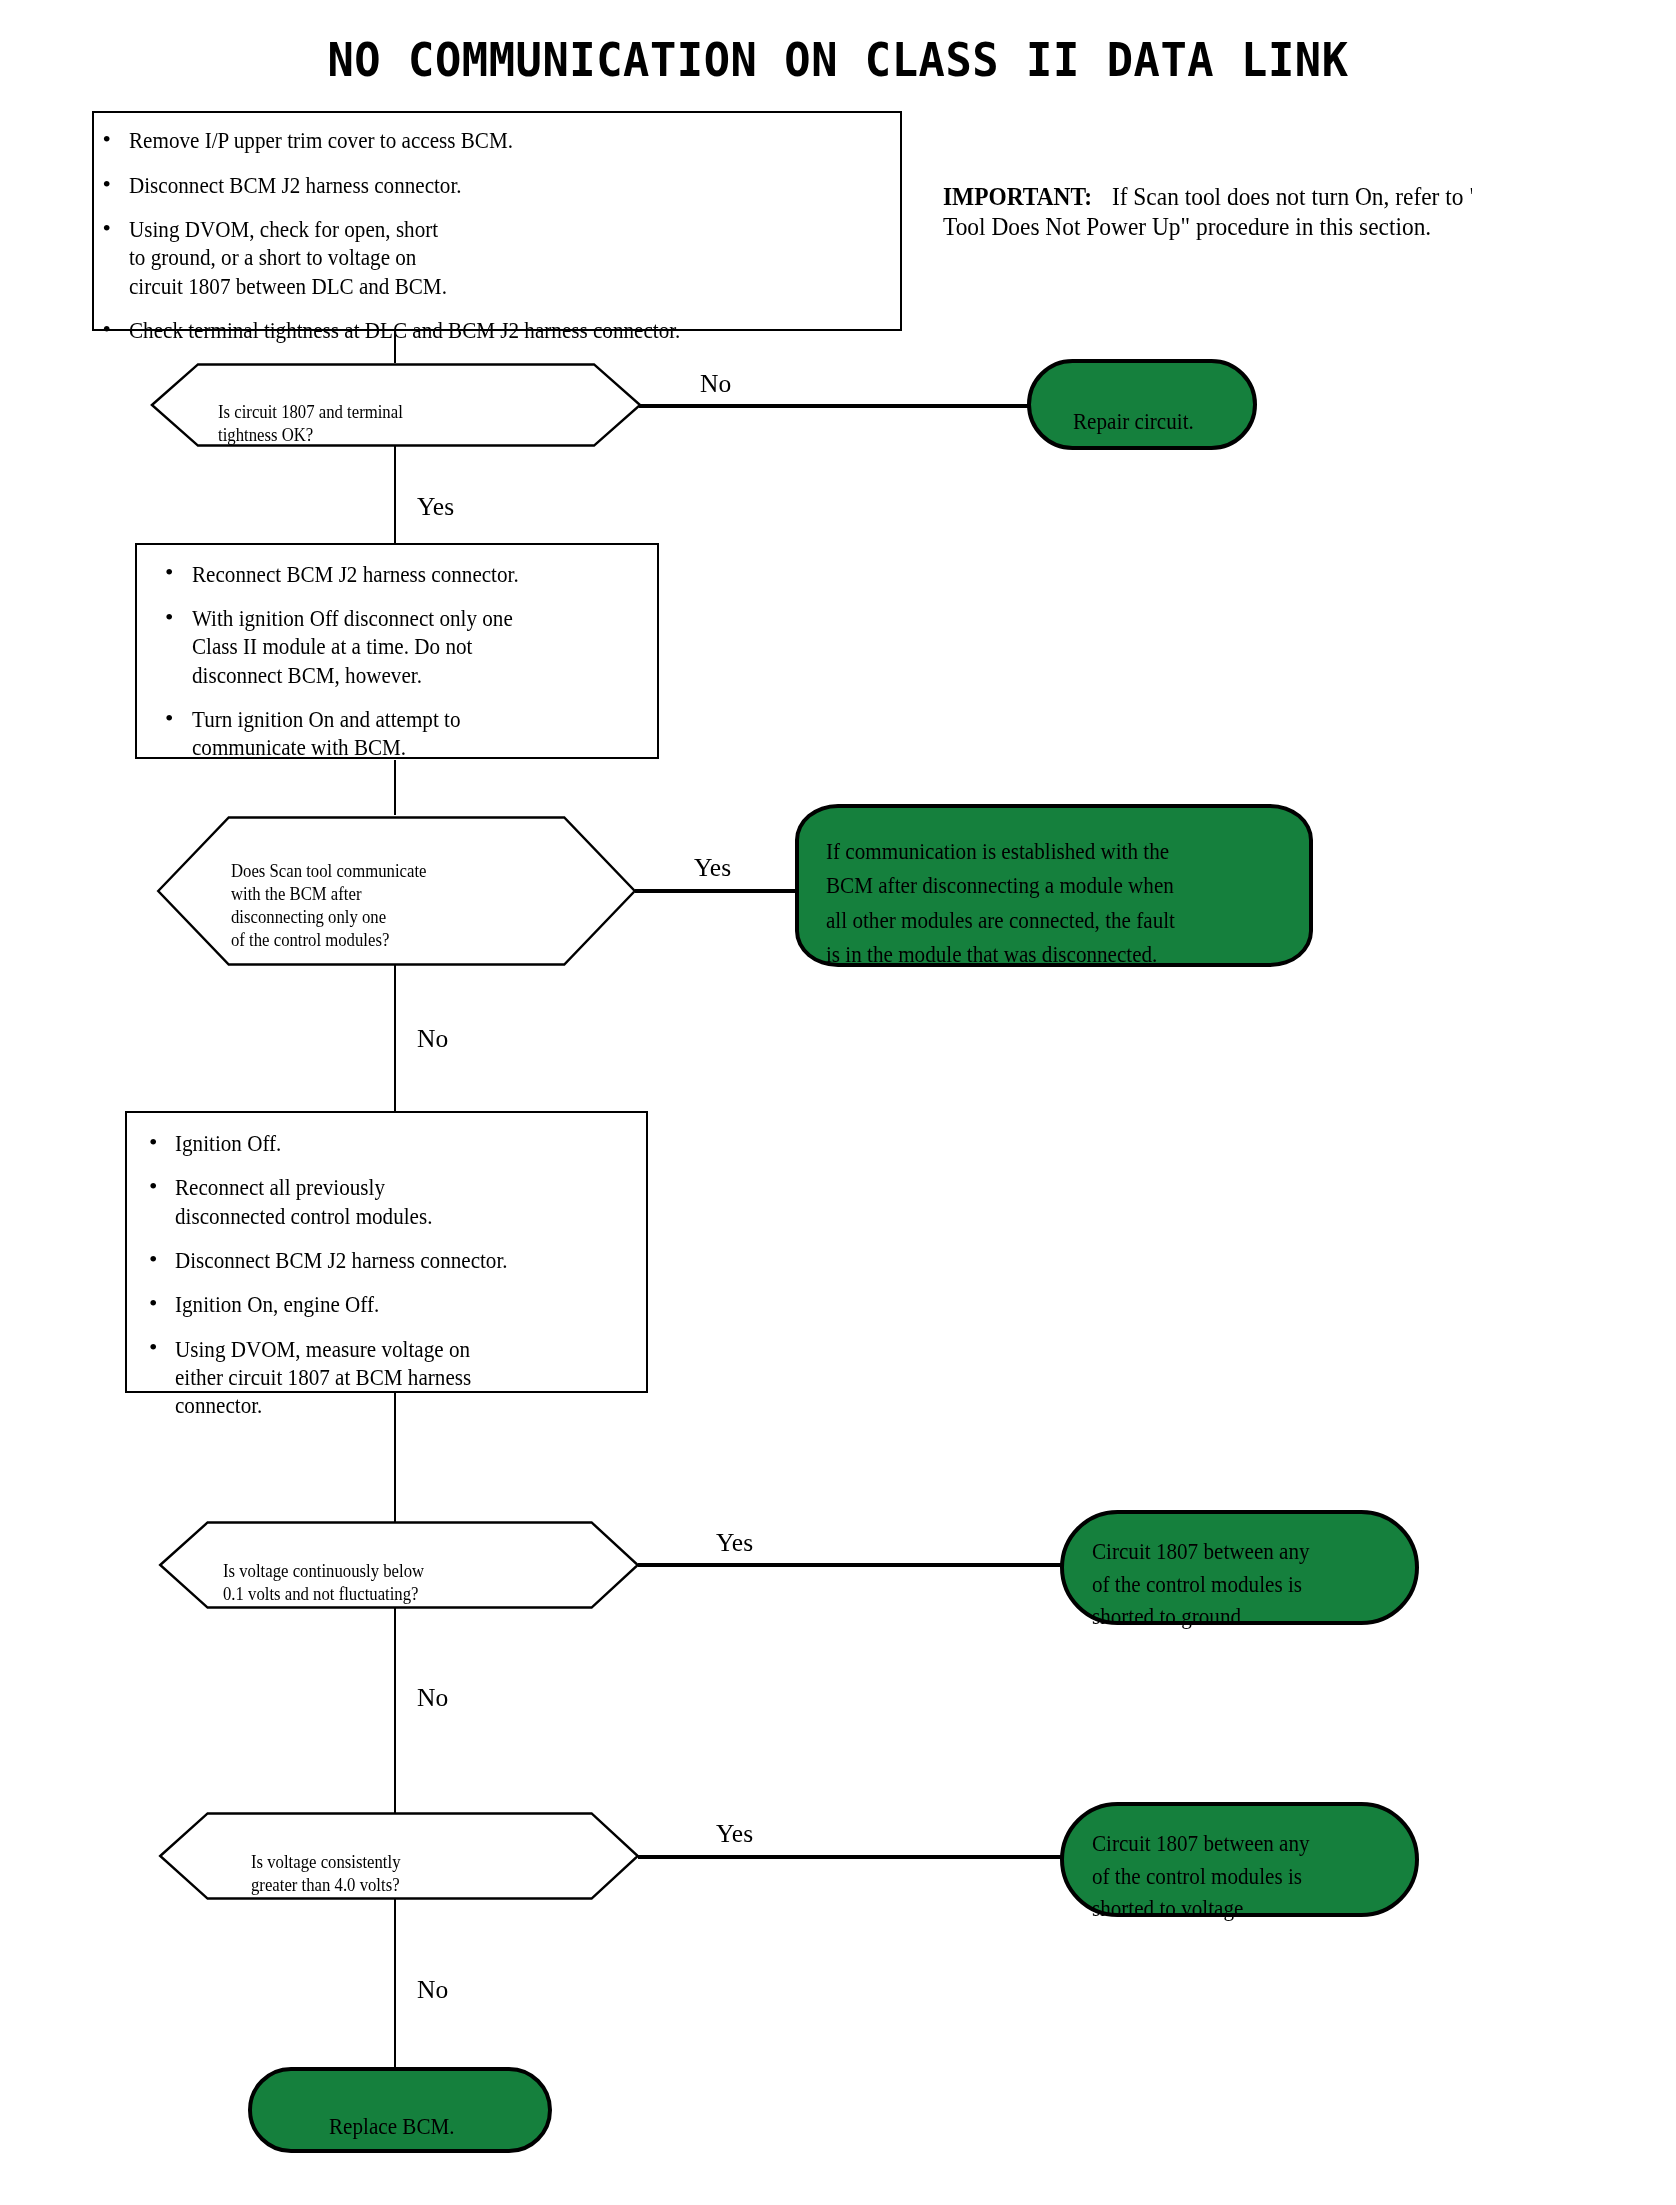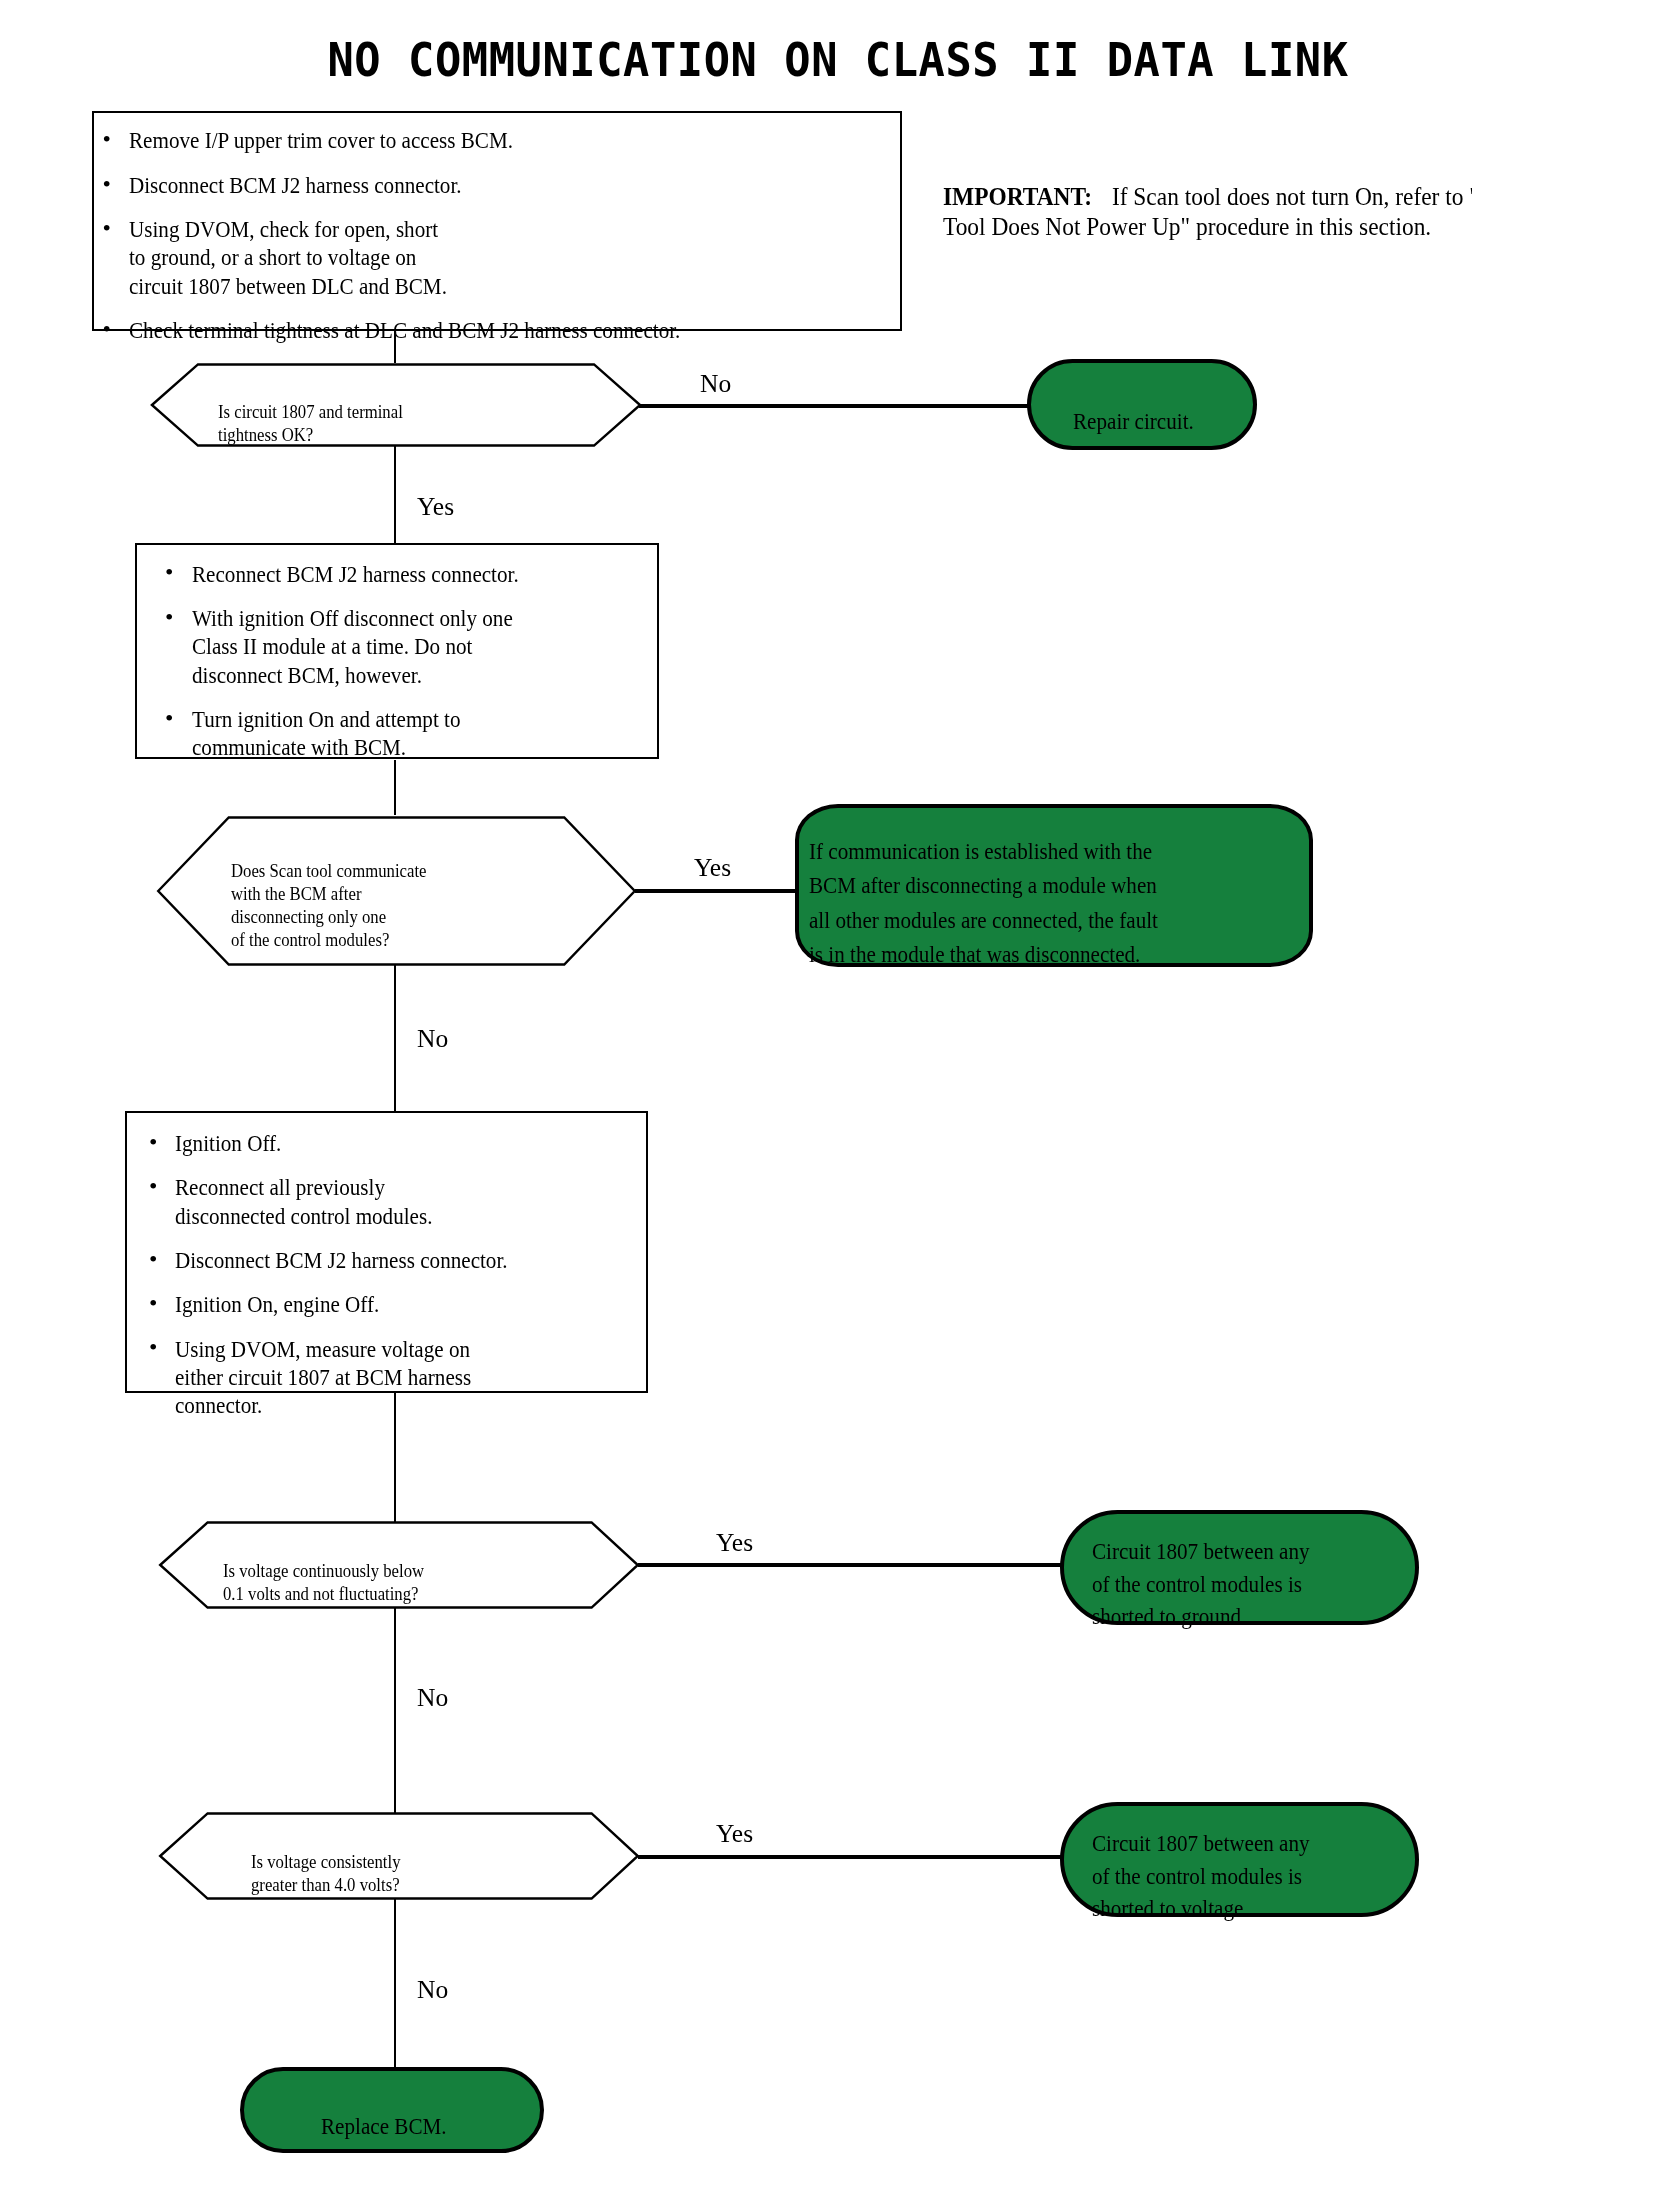--- a/index.html
+++ b/index.html
@@ -209,21 +209,21 @@
 with the BCM after
 disconnecting only one
 of the control modules?</span>
     </div>
   </div>
 
   <div class="hline" style="left:635px; top:889px; width:163px;"></div>
   <div class="blabel" style="left:694px; top:845px;">Yes</div>
 
   <div class="term softbox" style="left:795px; top:804px; width:518px; height:163px; justify-content:flex-start;">
-    <div class="termtext" style="padding-left:10px; line-height:1.42;">
+    <div class="termtext" style="padding-left:27px; line-height:1.42;">
       <span class="cond">If communication is established with the
 BCM after disconnecting  a module when
 all other modules are connected, the fault
 is in the module that was disconnected.</span>
     </div>
   </div>
 
   <div class="vline" style="left:394px; top:964px; height:148px;"></div>
   <div class="blabel" style="left:417px; top:1016px;">No</div>
 
@@ -283,20 +283,20 @@
     <div class="termtext" style="padding-left:28px; line-height:1.34;">
       <span class="cond">Circuit 1807 between any
 of the control modules is
 shorted to voltage.</span>
     </div>
   </div>
 
   <div class="vline" style="left:394px; top:1899px; height:179px;"></div>
   <div class="blabel" style="left:417px; top:1967px;">No</div>
 
-  <div class="term stadium" style="left:240px; top:2067px; width:304px; height:86px;">
+  <div class="term stadium" style="left:248px; top:2067px; width:304px; height:86px;">
     <div class="termtext" style="text-align:center;">
       <span class="cond">Replace BCM.</span>
     </div>
   </div>
 
 </div>
 
 
 </body></html>

